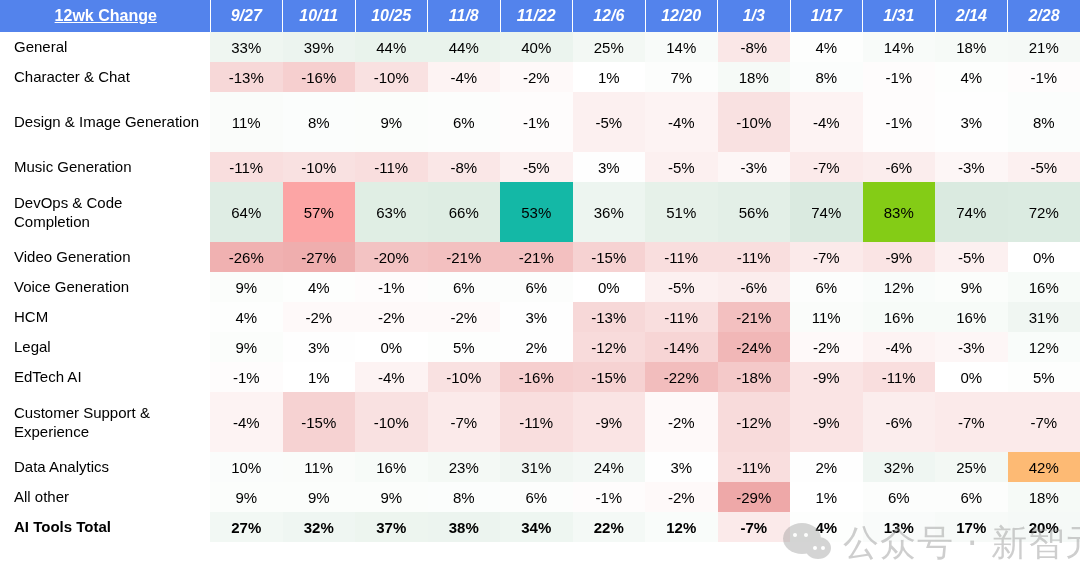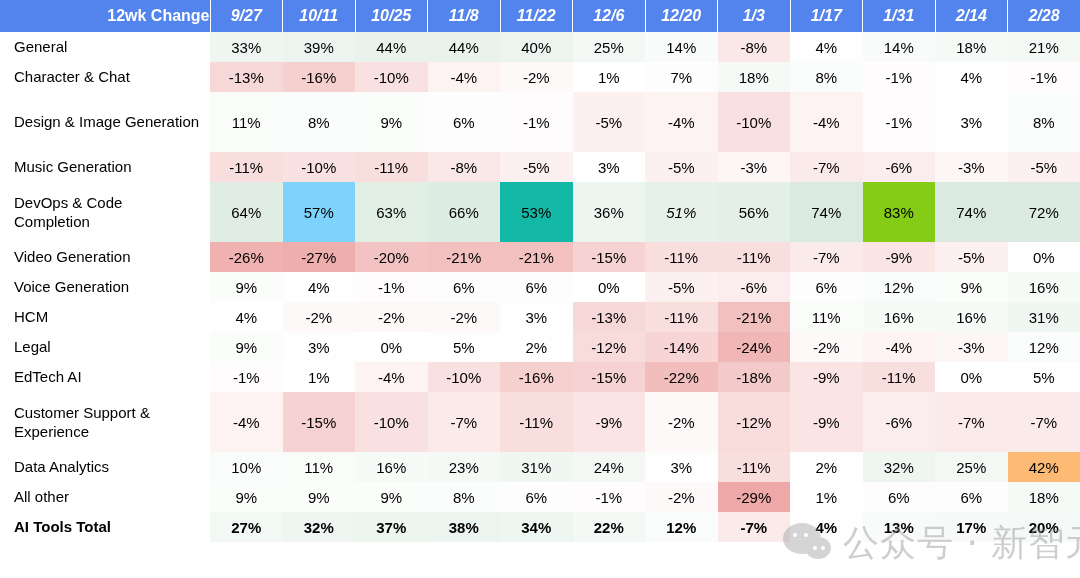--- a/index.html
+++ b/index.html
@@ -43,22 +43,23 @@
     font-weight: bold;
     font-size: 16px;
     padding: 0;
     border-right: 1px solid #ffffff;
     vertical-align: middle;
     white-space: nowrap;
   }
   thead th:last-child { border-right: none; }
 
   thead th.corner-head {
-    text-align: right;
+    text-align: center;
     padding-left: 2px;
+    text-decoration: underline;
   }
   thead th.date-head {
     text-align: center;
     font-style: italic;
   }
 
   tbody td {
     padding: 0;
     vertical-align: middle;
     border: none;
@@ -232,26 +233,26 @@
           <td class="data-cell" style="background: rgb(252, 240, 240);">-5%</td>
           <td class="data-cell" style="background: rgb(253, 246, 246);">-3%</td>
           <td class="data-cell" style="background: rgb(251, 234, 234);">-7%</td>
           <td class="data-cell" style="background: rgb(251, 237, 237);">-6%</td>
           <td class="data-cell" style="background: rgb(253, 246, 246);">-3%</td>
           <td class="data-cell" style="background: rgb(252, 240, 240);">-5%</td>
         </tr>
         <tr class="double-line">
           <td class="row-label">DevOps &amp; Code Completion</td>
           <td class="data-cell" style="background: rgb(223, 237, 228);">64%</td>
-          <td class="data-cell" style="background: #7dd3fc;">57%</td>
+          <td class="data-cell" style="background: #fca5a5;">57%</td>
           <td class="data-cell" style="background: rgb(224, 238, 228);">63%</td>
           <td class="data-cell" style="background: rgb(222, 237, 227);">66%</td>
           <td class="data-cell" style="background: #14b8a6;">53%</td>
           <td class="data-cell" style="background: rgb(237, 245, 240);">36%</td>
-          <td class="data-cell" style="background: rgb(230, 241, 233); font-style: italic;">51%</td>
+          <td class="data-cell" style="background: rgb(230, 241, 233);">51%</td>
           <td class="data-cell" style="background: rgb(227, 239, 231);">56%</td>
           <td class="data-cell" style="background: rgb(218, 234, 224);">74%</td>
           <td class="data-cell" style="background: #84cc16;">83%</td>
           <td class="data-cell" style="background: rgb(218, 234, 224);">74%</td>
           <td class="data-cell" style="background: rgb(219, 235, 225);">72%</td>
         </tr>
         <tr class="single-line">
           <td class="row-label">Video Generation</td>
           <td class="data-cell" style="background: rgb(240, 177, 177);">-26%</td>
           <td class="data-cell" style="background: rgb(239, 174, 174);">-27%</td>

